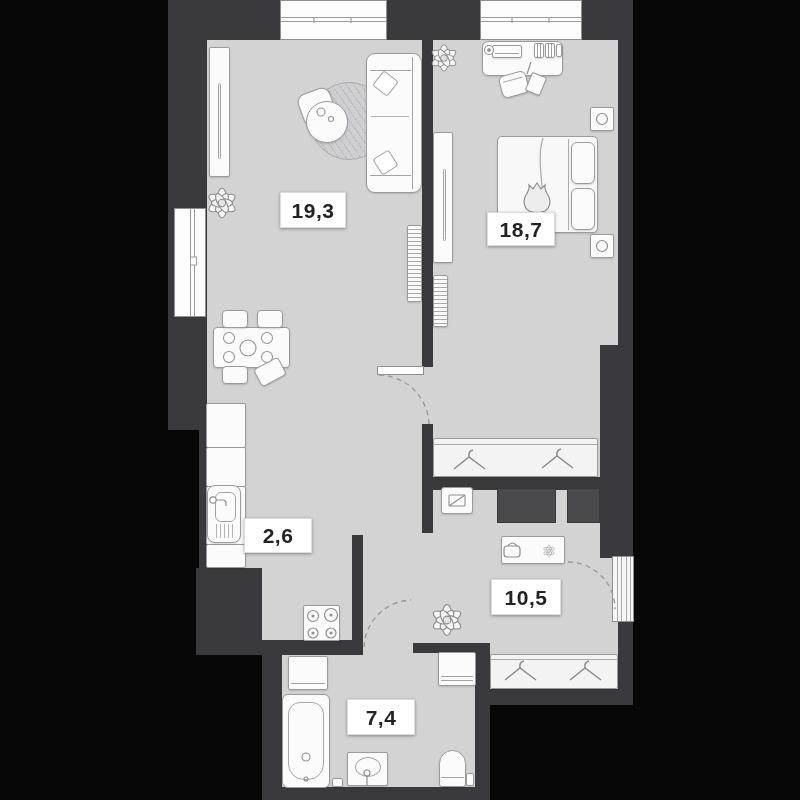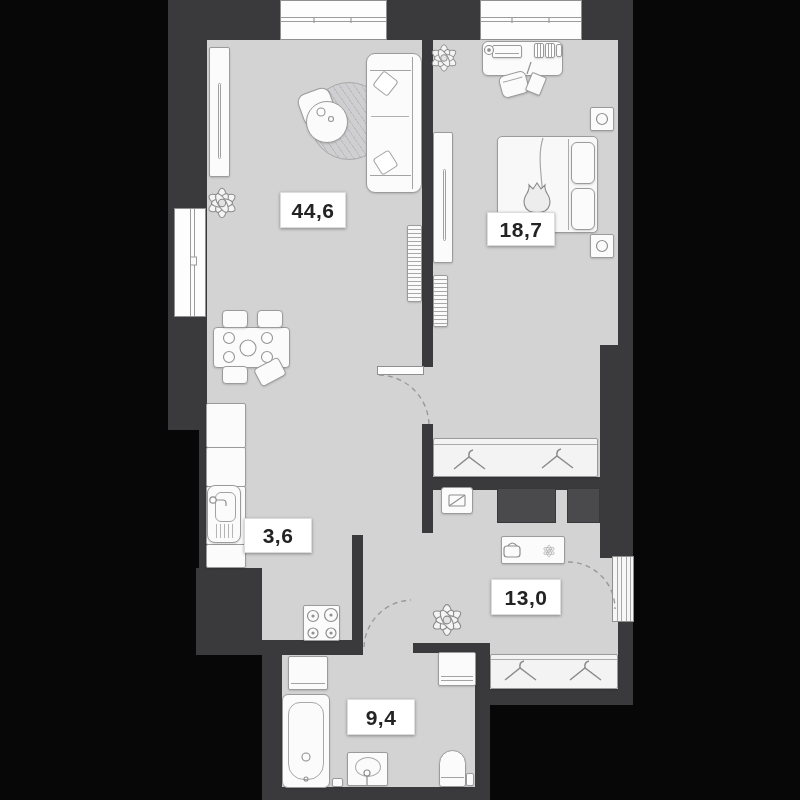--- a/index.html
+++ b/index.html
@@ -140,33 +140,33 @@
   <div class="fur" style="left:347px;top:752px;width:41px;height:34px;">
     <div class="inner" style="left:7px;top:4px;width:26px;height:20px;border:1.1px solid #a8a8a8;border-radius:50%;"></div>
   </div>
   <div class="fur" style="left:439px;top:750px;width:27px;height:37px;border-radius:14px 14px 3px 3px;">
     <div class="inner" style="left:1px;right:1px;bottom:8px;border-top:1px solid #a3a3a3;"></div>
   </div>
   <div class="fur" style="left:466px;top:773px;width:8px;height:13px;"></div>
   <div class="fur" style="left:332px;top:778px;width:11px;height:9px;"></div>
 
   <div class="lbl" style="left:280px;top:192px;width:64px;height:34px;">
-    <span>44,6</span>
+    <span>19,3</span>
   </div>
   <div class="lbl" style="left:487px;top:212px;width:66px;height:32px;">
     <span>18,7</span>
   </div>
   <div class="lbl" style="left:244px;top:518px;width:66px;height:33px;">
-    <span>3,6</span>
+    <span>2,6</span>
   </div>
   <div class="lbl" style="left:491px;top:579px;width:68px;height:34px;">
-    <span>13,0</span>
+    <span>10,5</span>
   </div>
   <div class="lbl" style="left:347px;top:699px;width:66px;height:34px;">
-    <span>9,4</span>
+    <span>7,4</span>
   </div>
 
   <svg id="overlay" width="800" height="800" viewBox="0 0 800 800">
     <defs>
       <g id="plant">
         <g fill="#f4f4f4" stroke="#8b8b8b" stroke-width="1">
           <ellipse rx="5" ry="14"></ellipse>
           <ellipse rx="5" ry="14" transform="rotate(60)"></ellipse>
           <ellipse rx="5" ry="14" transform="rotate(120)"></ellipse>
           <ellipse rx="4" ry="10" transform="rotate(30)"></ellipse>

